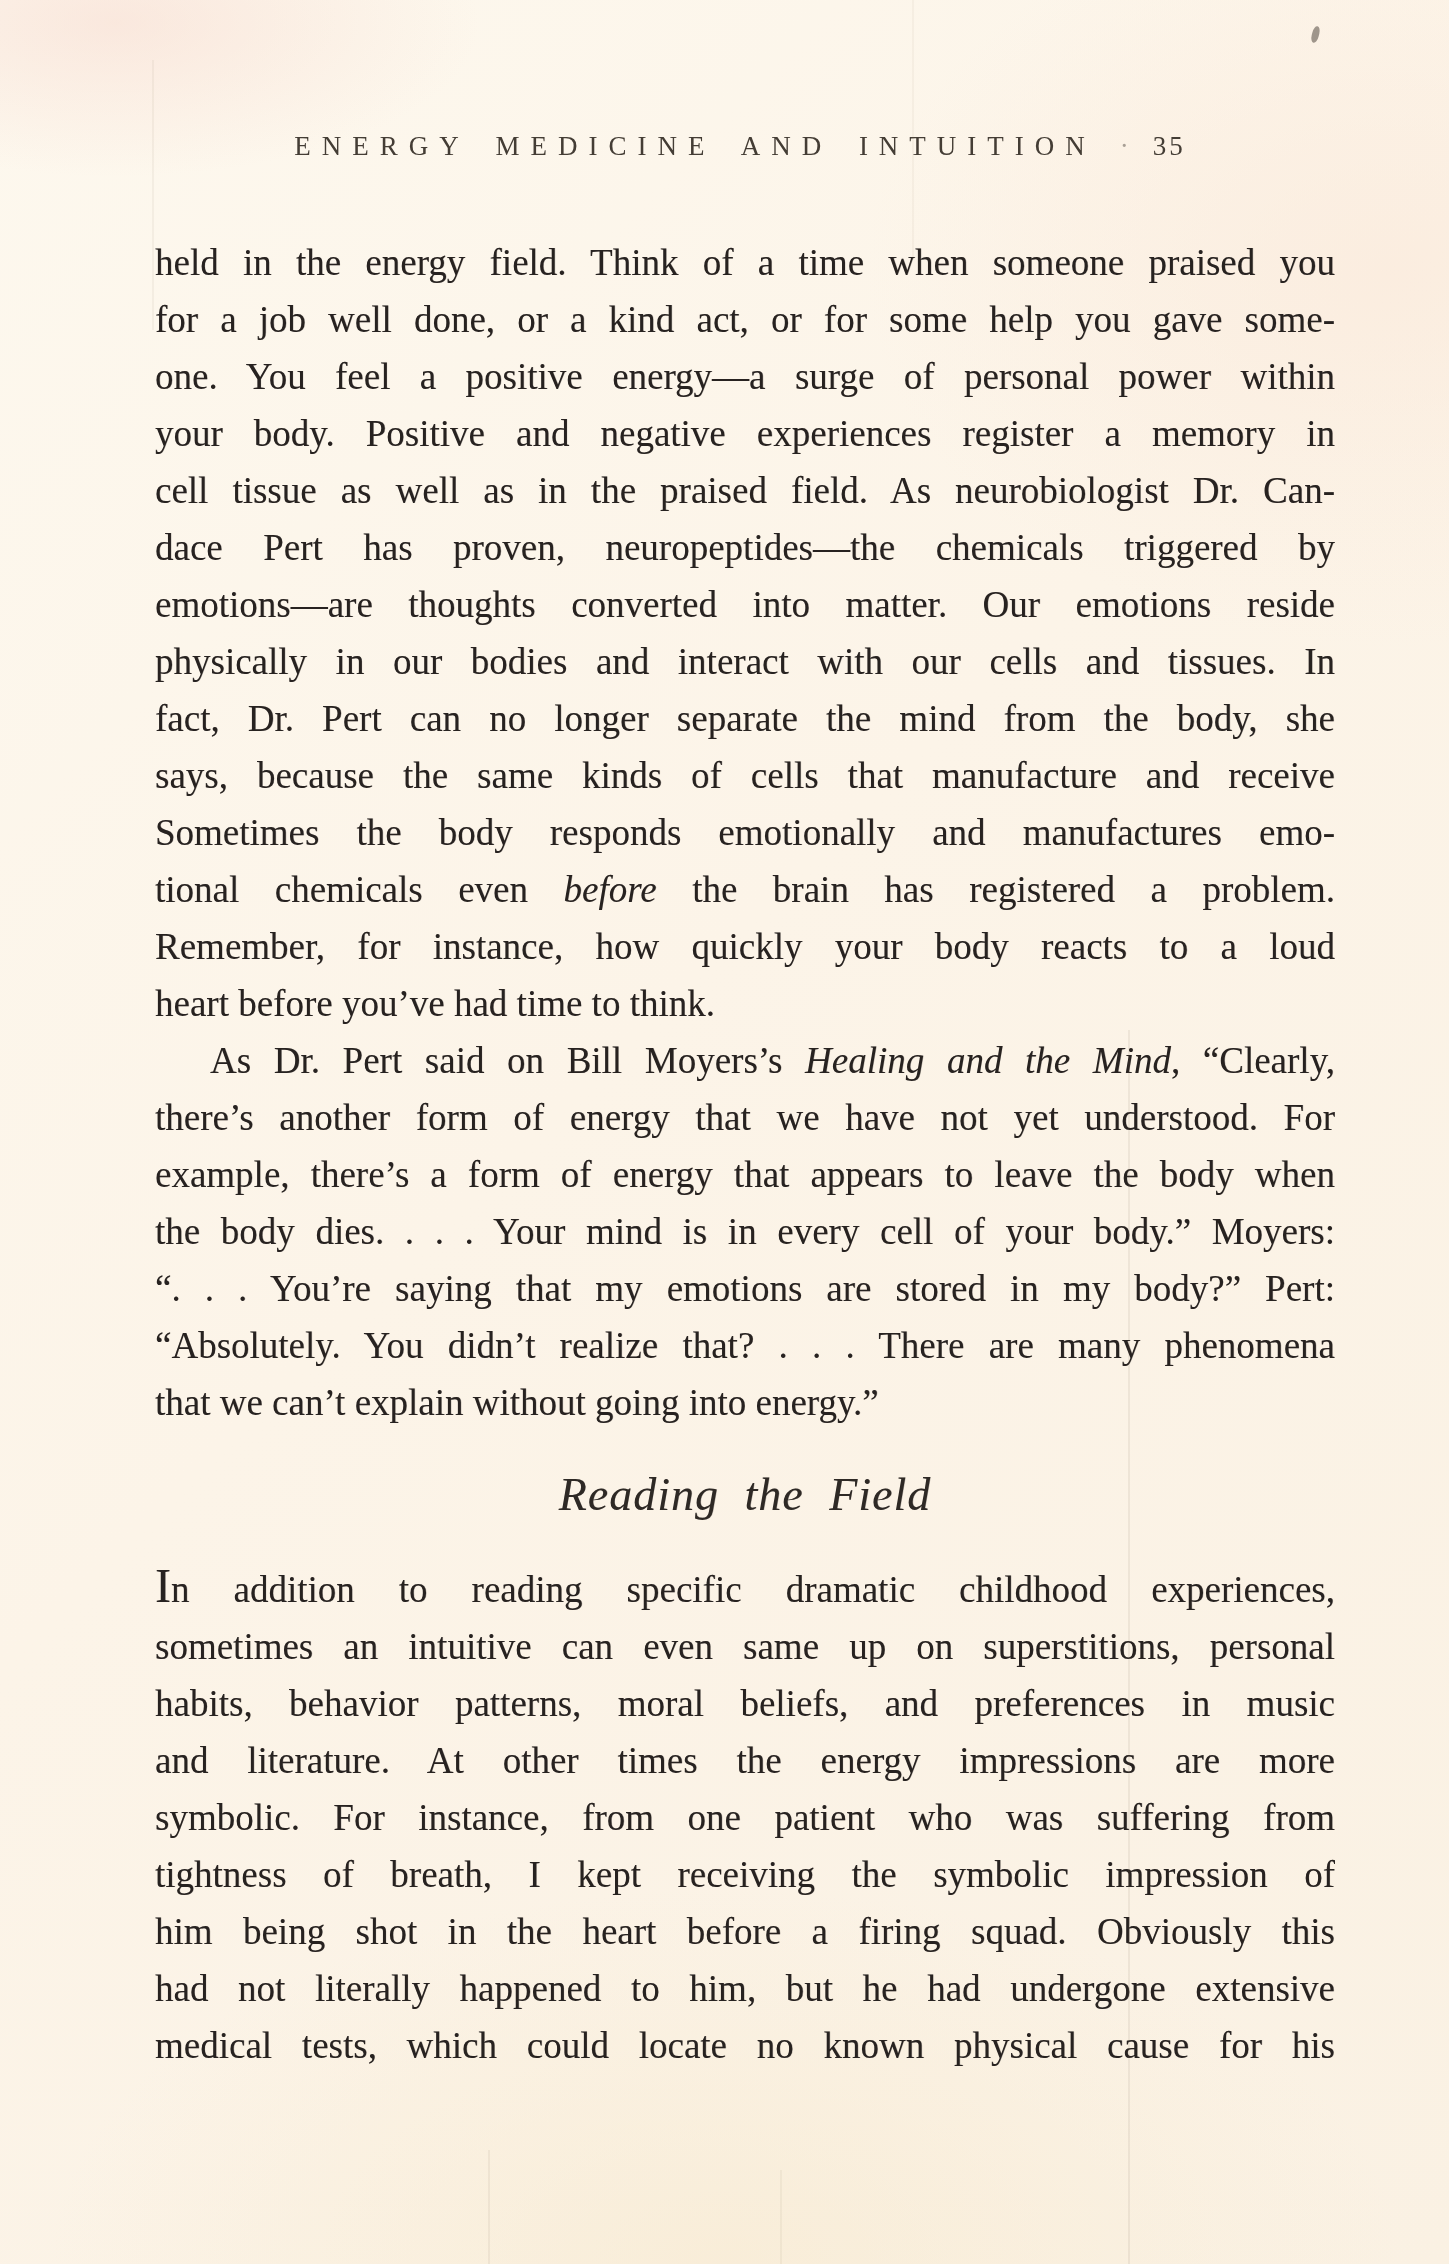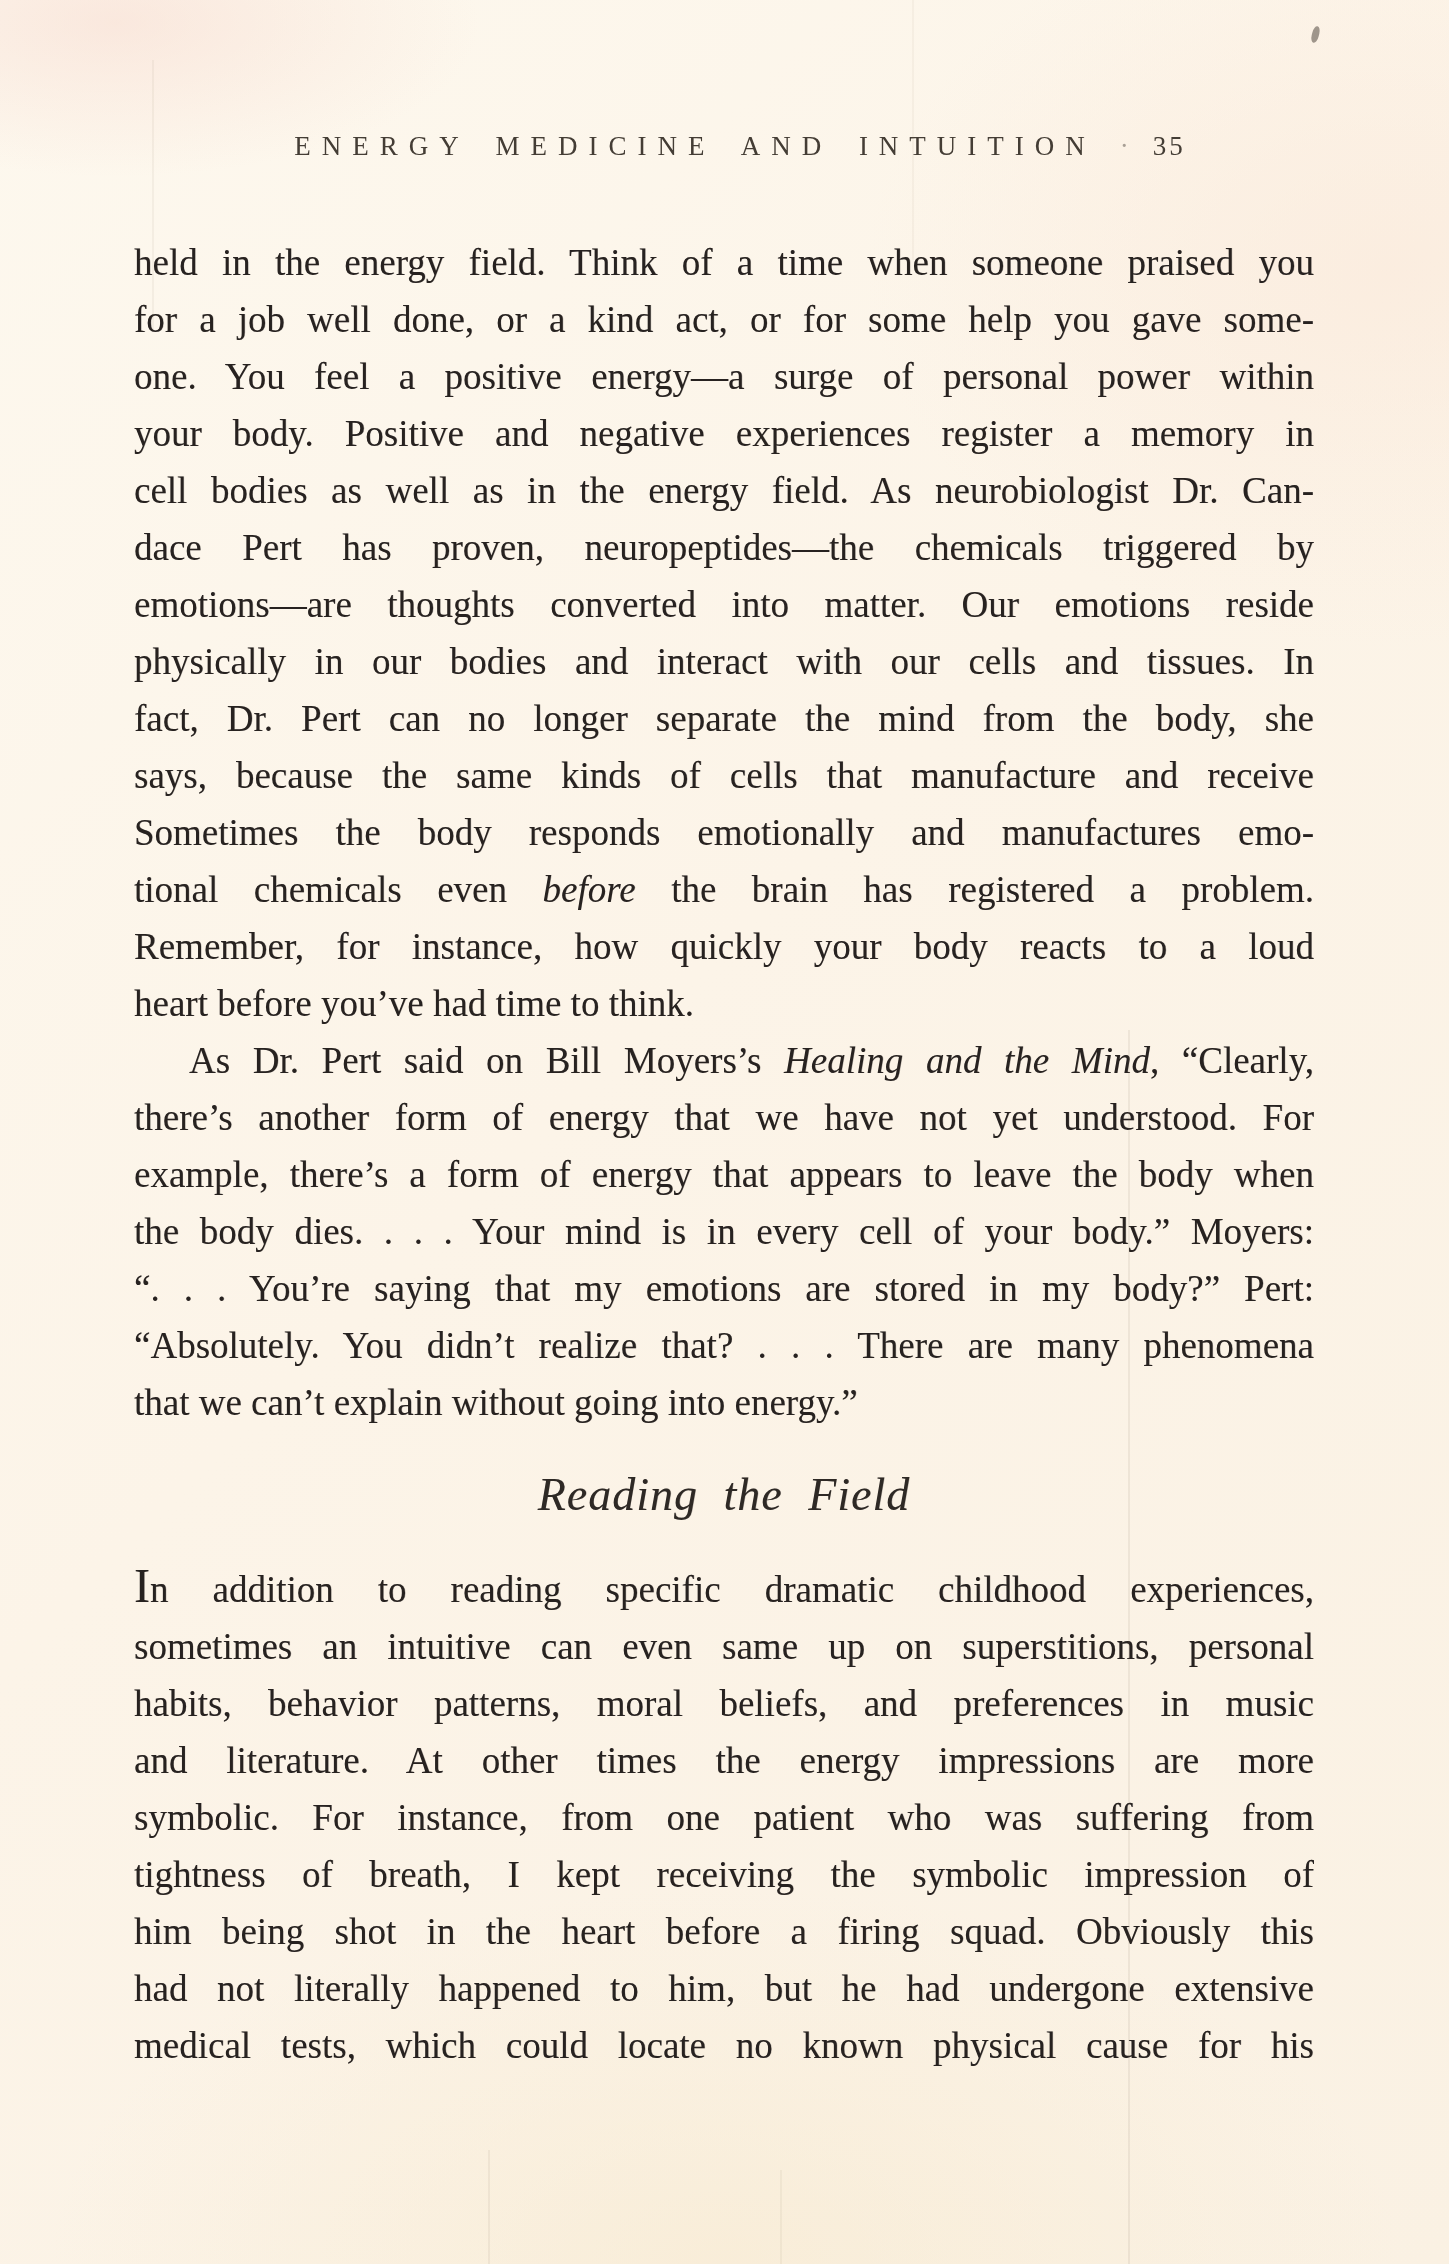--- a/index.html
+++ b/index.html
@@ -22,21 +22,21 @@
     text-align:center;
     font-size:27px;line-height:40px;
     letter-spacing:11px;word-spacing:9px;
     color:#443d35;
     white-space:nowrap;
   }
   .running-header .sep{opacity:.45;margin:0 24px;letter-spacing:0;}
   .running-header .pnum{letter-spacing:3px;}
   
   .body-column{
-    position:absolute;left:134px;top:234px;width:1180px;
+    position:absolute;left:155px;top:234px;width:1180px;
   }
   .line{
     height:57px;line-height:57px;
     font-size:37px;
     text-align:justify;
     text-align-last:justify;
     overflow:hidden;
     text-shadow:0.4px 0.4px 0 rgba(39,34,32,0.30);
   }
   .line.left{text-align-last:left;}
@@ -73,21 +73,21 @@
   <div class="running-header">
     <span>ENERGY MEDICINE AND INTUITION</span><span class="sep">·</span><span class="pnum">35</span>
   </div>
 
   <div class="body-column">
     <div>
         <div class="line"><span>held in the energy field. Think of a time when someone praised you</span></div>
         <div class="line"><span>for a job well done, or a kind act, or for some help you gave some-</span></div>
         <div class="line"><span>one. You feel a positive energy—a surge of personal power within</span></div>
         <div class="line"><span>your body. Positive and negative experiences register a memory in</span></div>
-        <div class="line"><span>cell bodies as well as in the energy field. As neurobiologist Dr. Can-</span></div>
+        <div class="line"><span>cell tissue as well as in the praised field. As neurobiologist Dr. Can-</span></div>
         <div class="line"><span>dace Pert has proven, neuropeptides—the chemicals triggered by</span></div>
         <div class="line"><span>emotions—are thoughts converted into matter. Our emotions reside</span></div>
         <div class="line"><span>physically in our bodies and interact with our cells and tissues. In</span></div>
         <div class="line"><span>fact, Dr. Pert can no longer separate the mind from the body, she</span></div>
         <div class="line"><span>says, because the same kinds of cells that manufacture and receive</span></div>
         <div class="line"><span>Sometimes the body responds emotionally and manufactures emo-</span></div>
         <div class="line"><span>tional chemicals even </span><span class="it">before</span><span> the brain has registered a problem.</span></div>
         <div class="line"><span>Remember, for instance, how quickly your body reacts to a loud</span></div>
         <div class="line left"><span>heart before you’ve had time to think.</span></div>
         <div class="line indent"><span>As Dr. Pert said on Bill Moyers’s </span><span class="it">Healing and the Mind</span><span>, “Clearly,</span></div>

